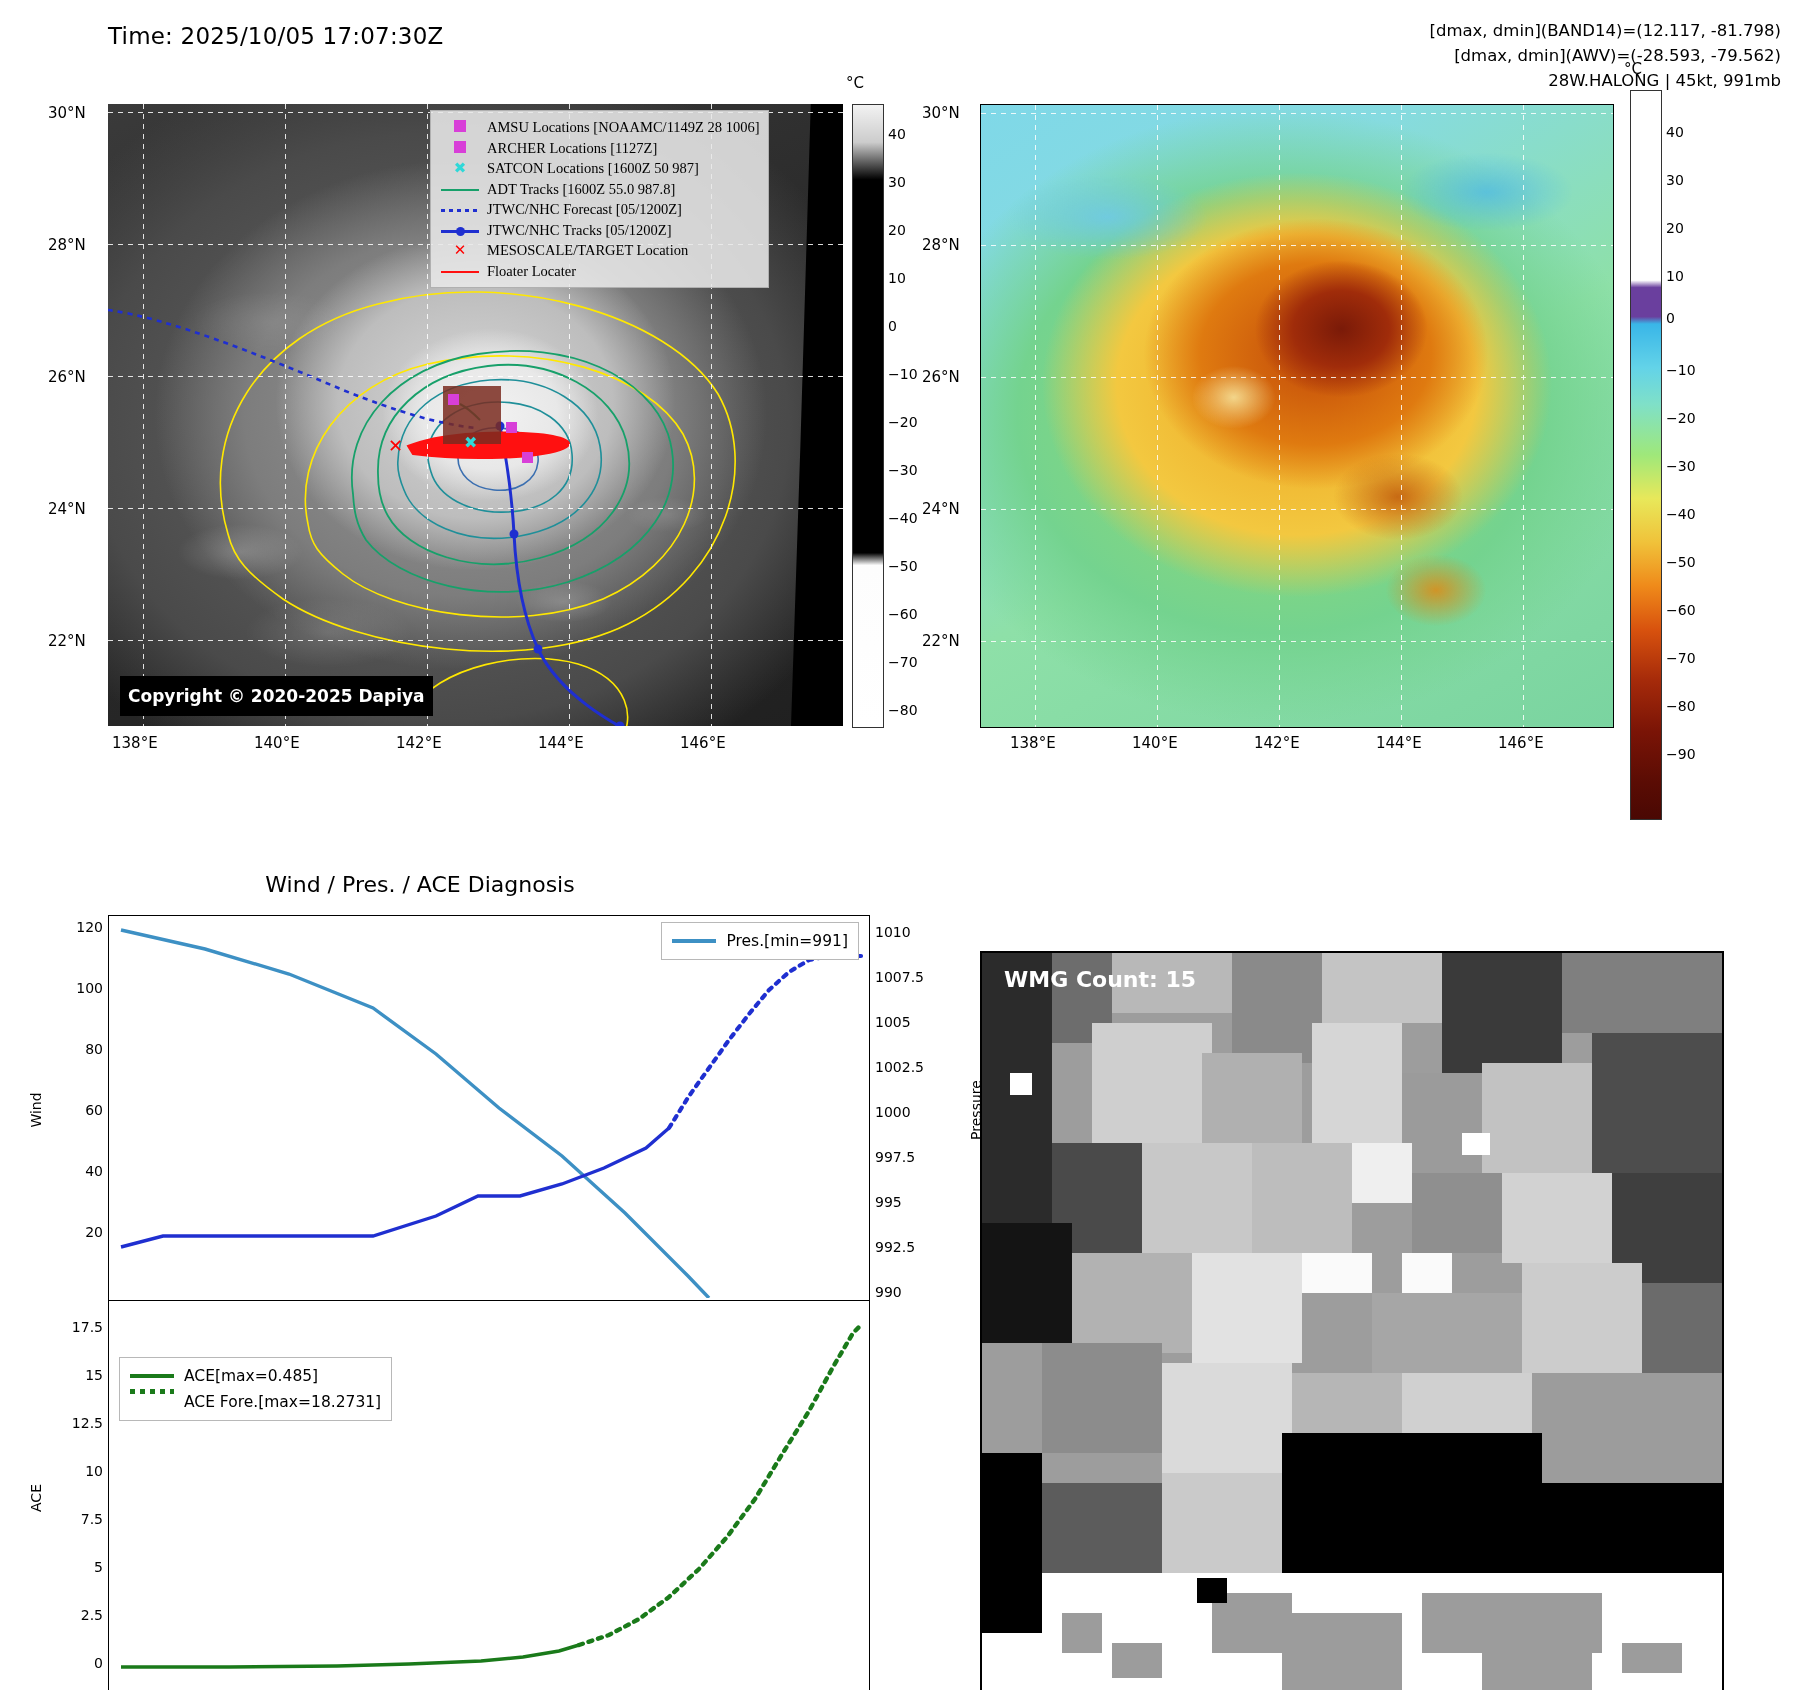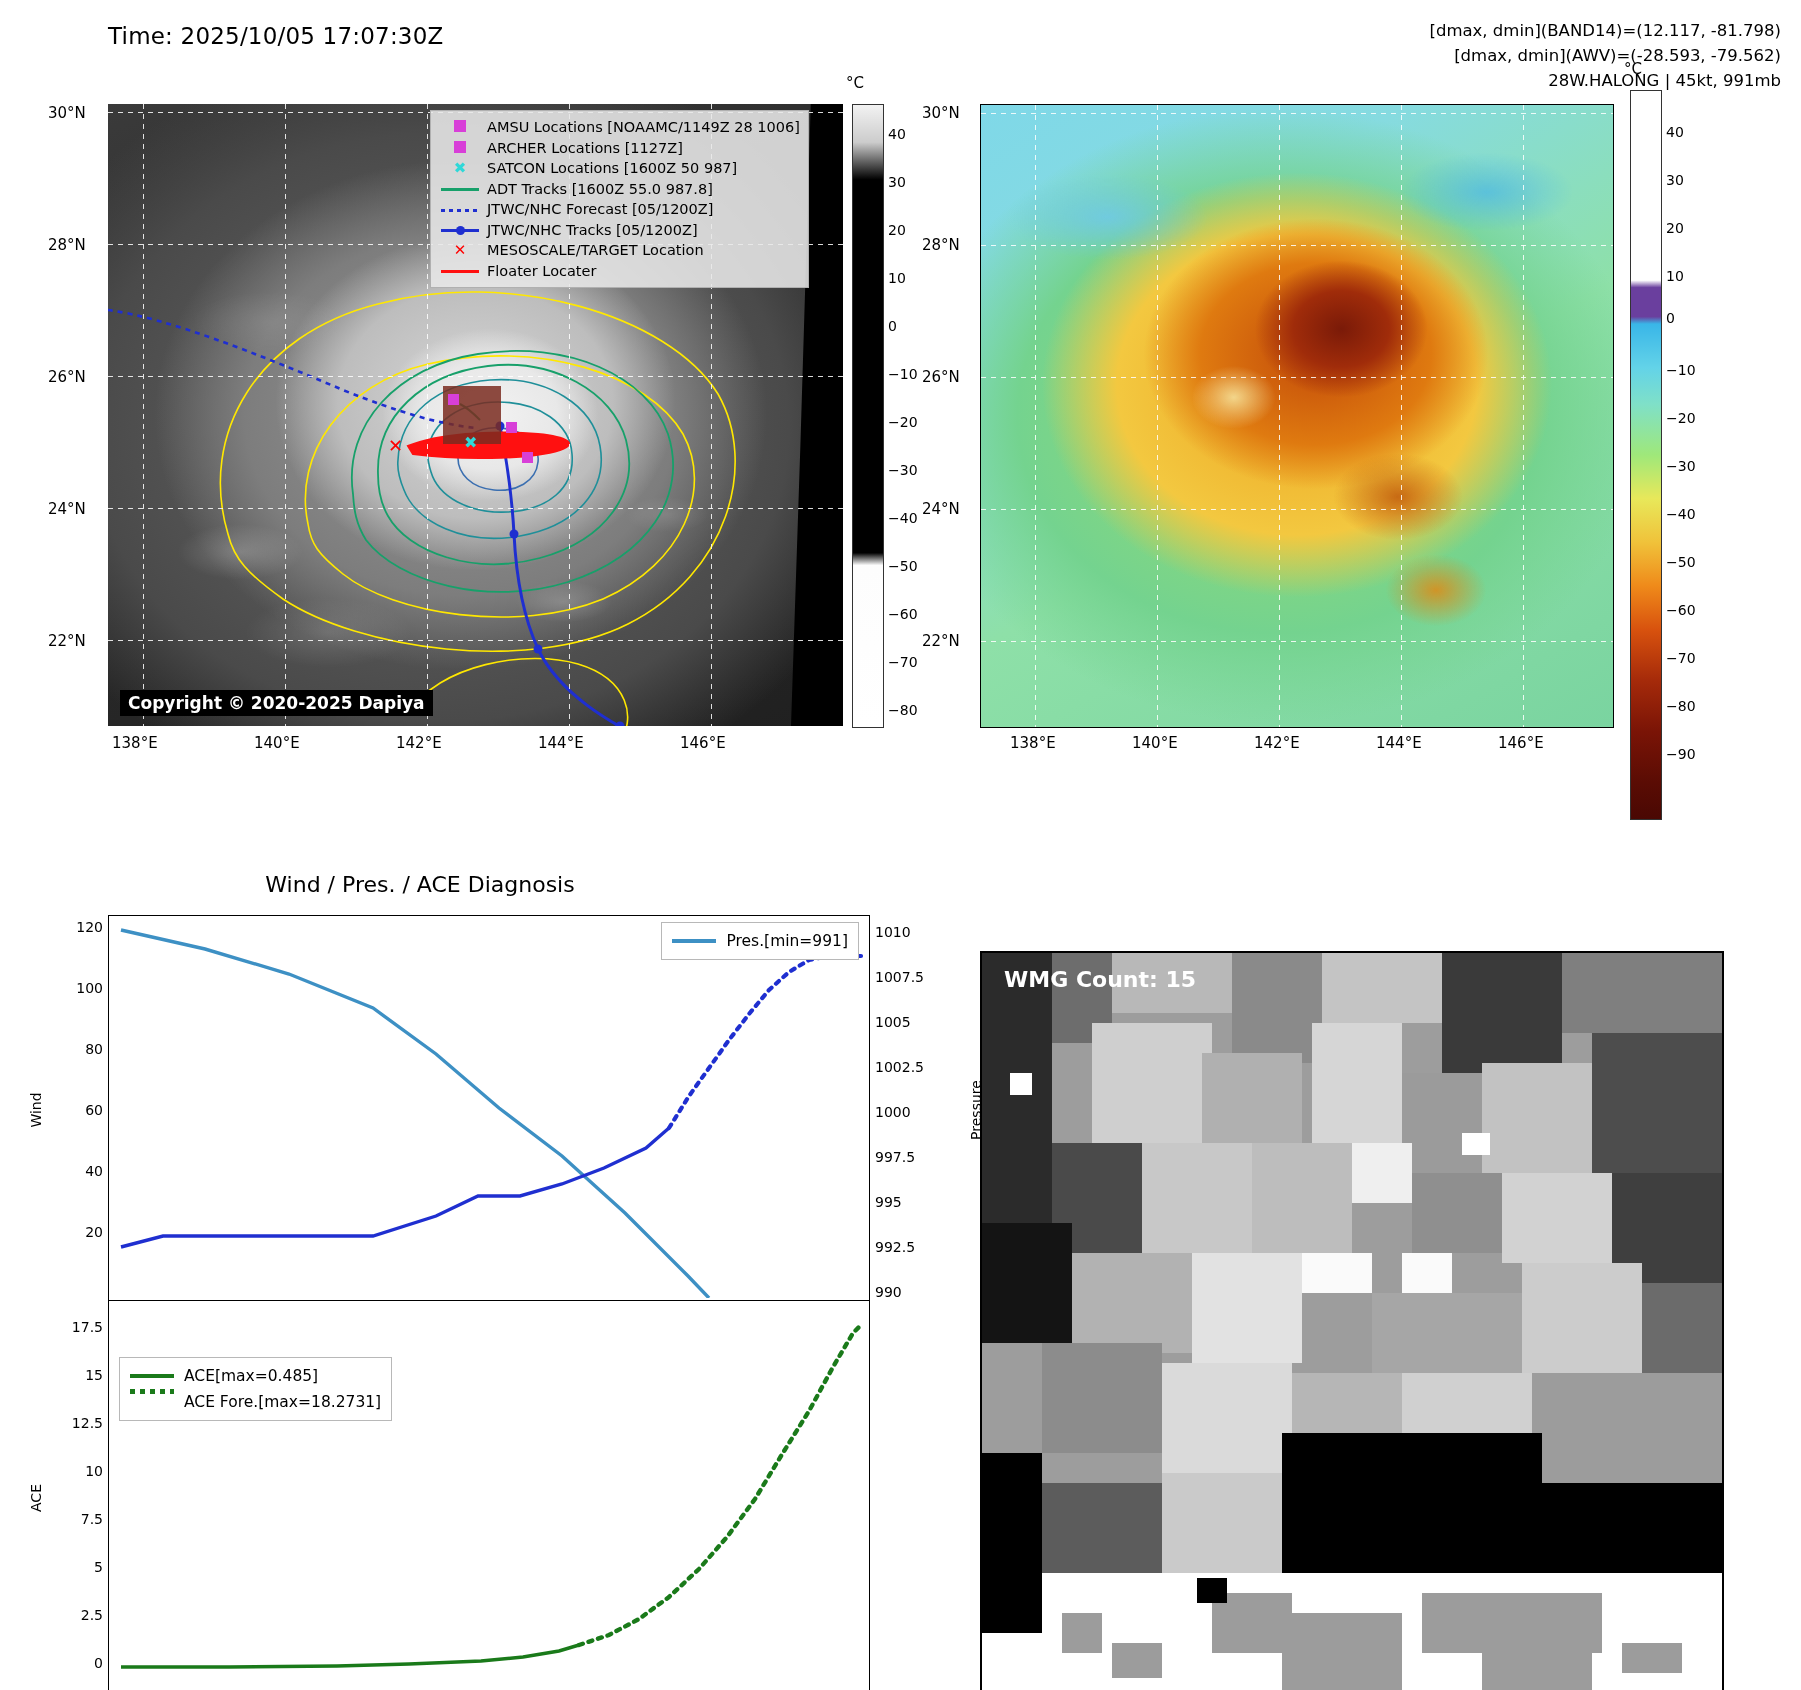--- a/index.html
+++ b/index.html
@@ -27,24 +27,24 @@
   }
   .black-right{position:absolute;right:0;top:0;width:52px;height:100%;background:#000;
     clip-path:polygon(38% 0,100% 0,100% 100%,0 100%,18% 55%);}
   .grid-lines{position:absolute;inset:0;}
   .grid-lines .v{position:absolute;top:0;bottom:0;width:1px;
     background:repeating-linear-gradient(to bottom,#fff 0 5px,rgba(0,0,0,0) 5px 10px);opacity:.85;}
   .grid-lines .h{position:absolute;left:0;right:0;height:1px;
     background:repeating-linear-gradient(to right,#fff 0 5px,rgba(0,0,0,0) 5px 10px);opacity:.85;}
   .axis-label{position:absolute;font-size:15px;}
   .copyright{position:absolute;left:12px;bottom:10px;background:#000;color:#fff;
-    font-weight:bold;font-size:17px;padding:3px 8px;}
+    font-weight:bold;font-size:17px;padding:10px 8px;}
   .legend-box{position:absolute;left:322px;top:6px;background:rgba(232,232,232,.88);
     border:1px solid #b0b0b0;padding:6px 8px;font-size:14.5px;line-height:20.5px;}
-  .leg-row{display:flex;align-items:flex-end;white-space:nowrap;}
+  .leg-row{display:flex;align-items:flex-end;white-space:nowrap;font-family:Liberation Serif, serif;}
   .leg-sym{width:42px;display:inline-block;text-align:center;margin-right:6px;}
   .cbar{position:absolute;}
   .cbar-strip{position:absolute;width:30px;}
   .cbar-tick{position:absolute;font-size:14px;left:36px;transform:translateY(-50%);}
   .cbar-title{position:absolute;font-size:15px;}
 
   
   #tr{left:900px;top:0;width:901px;height:880px;}
   .hdr-right{position:absolute;right:20px;top:18px;text-align:right;font-size:16.5px;line-height:25px;margin-left:29px;}
   #tr-map{position:absolute;left:80px;top:104px;width:632px;height:622px;overflow:hidden;border:1px solid #000;}

